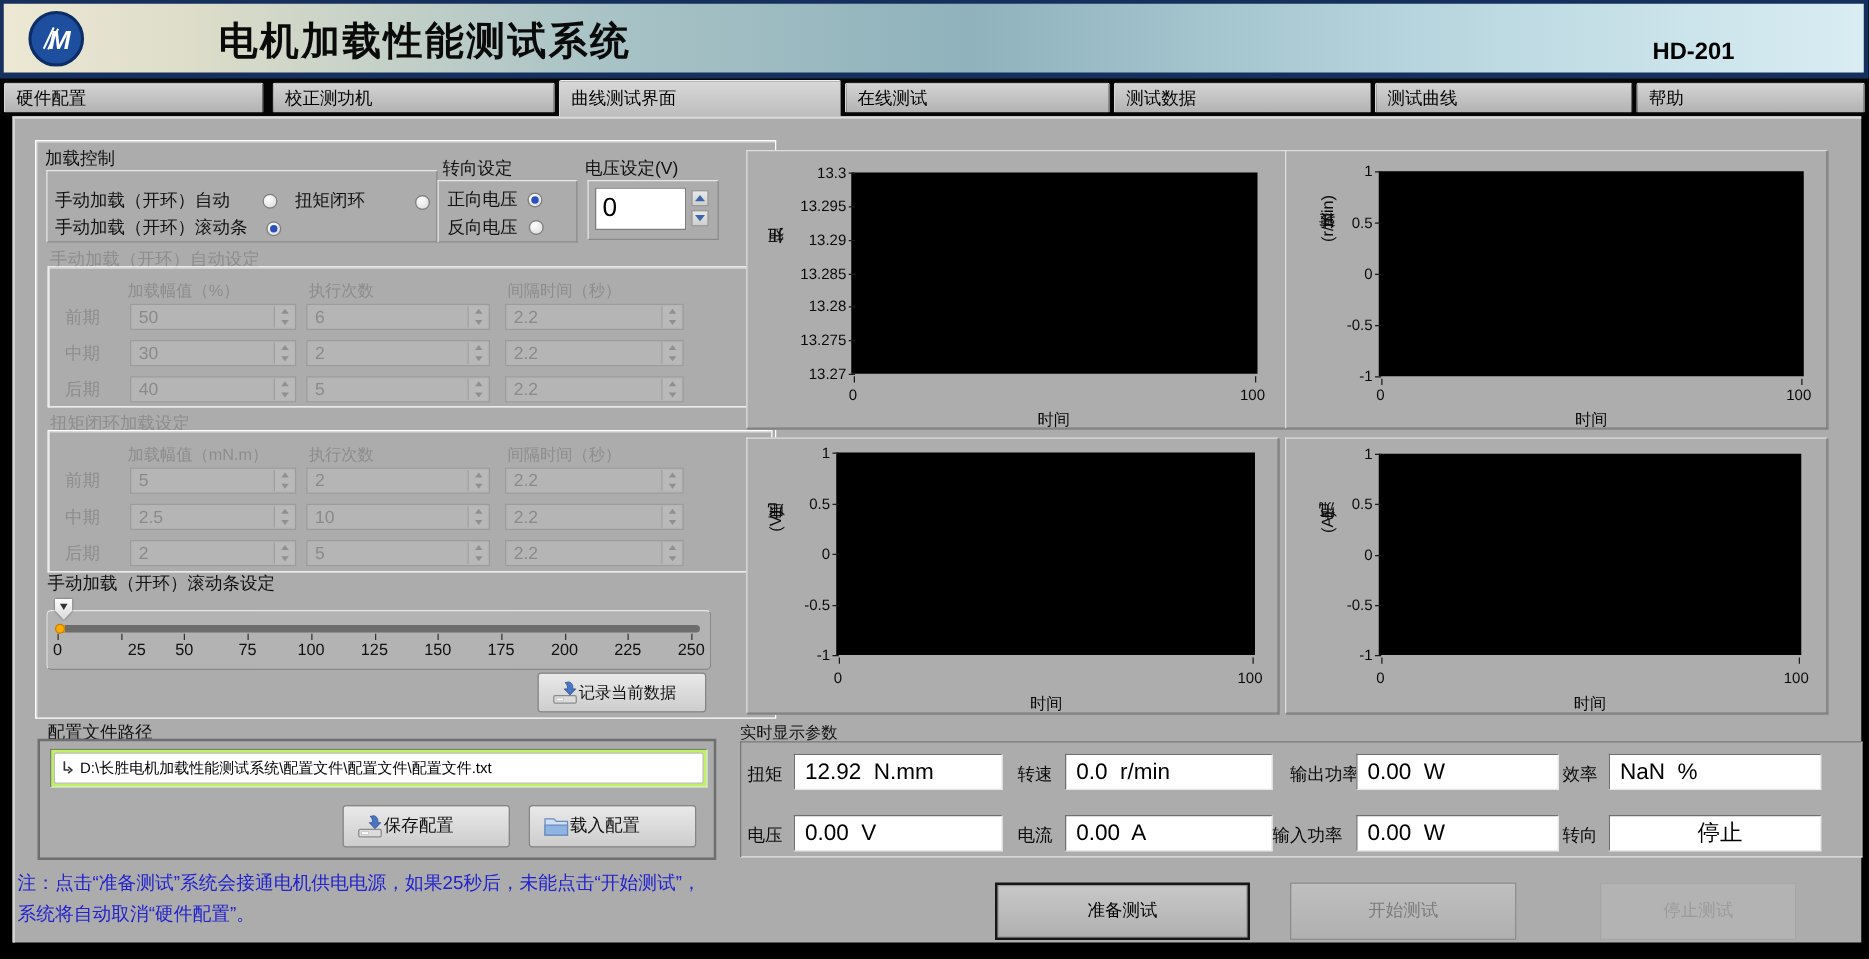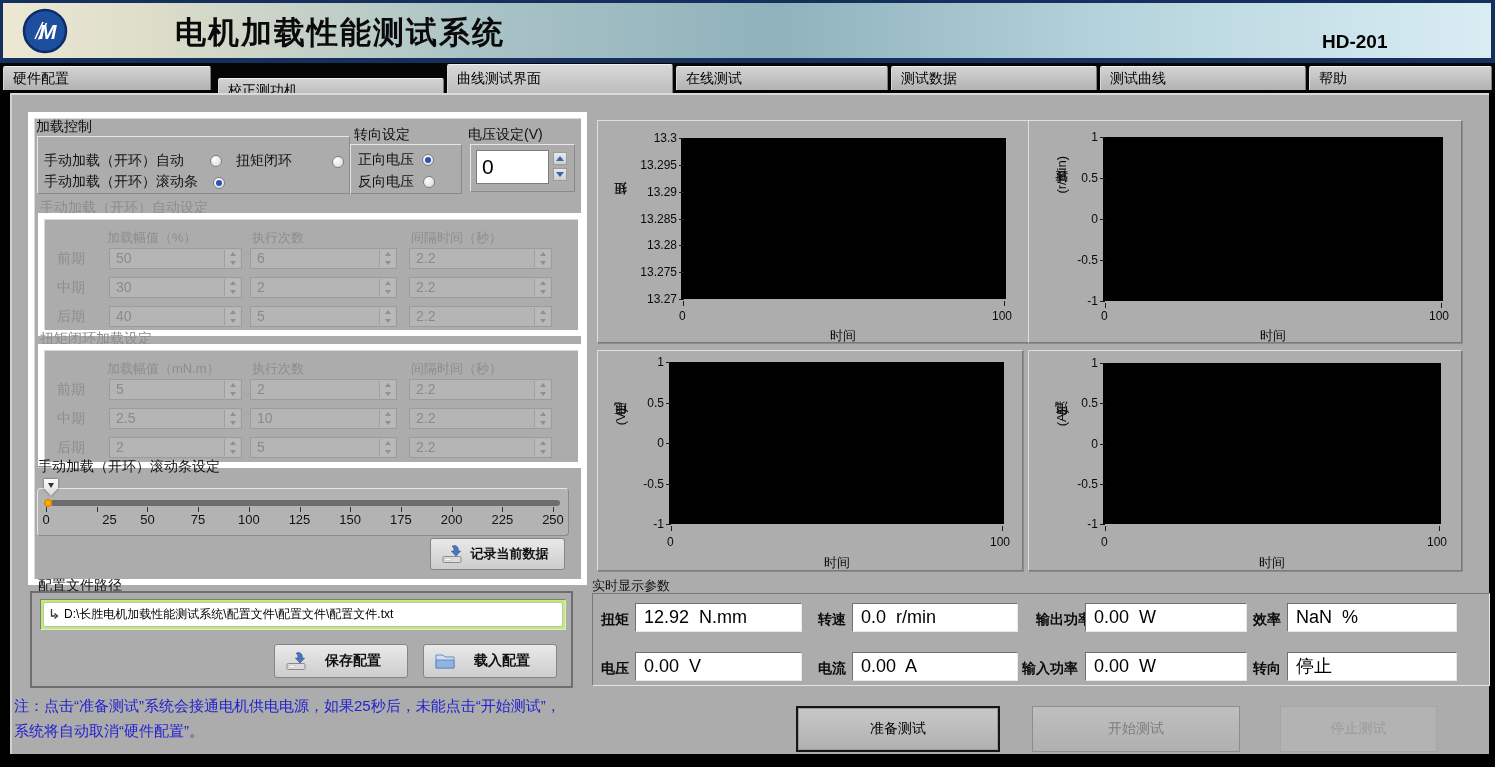--- a/index.html
+++ b/index.html
@@ -18,21 +18,21 @@
   .tabbar{left:0;top:63px;width:1495px;height:30px;background:#050505;}
   .tab{position:absolute;top:3px;height:24px;background:linear-gradient(#d3d3d3,#b2b2b2);
     border-top:1px solid #efefef;border-left:1px solid #d8d8d8;border-right:1px solid #7c7c7c;
     color:#000;font-size:14px;display:flex;align-items:center;padding-left:9px;box-sizing:border-box;border-radius:2px 2px 0 0;}
   .tab.active{top:1px;height:29px;background:linear-gradient(#d8d8d8,#bdbdbd);}
 
   
   .content{left:10px;top:93px;width:1479px;height:661px;background:#acacac;
     border-top:2px solid #dadada;border-left:2px solid #d2d2d2;box-sizing:border-box;}
 
-  .etch{border:6px solid #ffffff;box-shadow:inset 1px 1px 0 #d9d9d9;}
+  .etch{border:1px solid #ffffff;box-shadow:inset 1px 1px 0 #d9d9d9;padding-left:44px;}
   .raisedline{border:1px solid #8a8a8a;border-top-color:#e6e6e6;border-left-color:#e6e6e6;}
   .sunkpanel{border:1px solid #e2e2e2;border-top-color:#7e7e7e;border-left-color:#7e7e7e;}
 
   .lbl{font-size:14px;color:#111;white-space:nowrap;}
   .lbl.dis{color:#8d8d8d;}
 
   .radio{width:12px;height:12px;border-radius:50%;background:radial-gradient(circle at 35% 30%,#ffffff,#d7d7d7);
     border:1px solid #7f7f7f;box-sizing:border-box;position:absolute;}
   .radio.sel::after{content:"";position:absolute;left:2px;top:2px;width:6px;height:6px;border-radius:50%;background:#2b50bb;}
 
@@ -44,33 +44,33 @@
   .dfield{position:absolute;height:21px;background:#b5b5b5;border:1px solid #9c9c9c;box-sizing:border-box;
     font-size:14px;color:#8a8a8a;line-height:19px;padding-left:6px;}
   .dspin{position:absolute;right:1px;top:1px;bottom:1px;width:15px;background:#b9b9b9;border-left:1px solid #a0a0a0;
     display:flex;flex-direction:column;align-items:center;justify-content:space-around;}
   .dspin i{display:block;width:0;height:0;border-left:3px solid transparent;border-right:3px solid transparent;}
   .dspin .u{border-bottom:4px solid #909090;}.dspin .d{border-top:4px solid #909090;}
 
   .gbtn{position:absolute;background:linear-gradient(#e9e9e9,#cdcdcd);border:1px solid #858585;border-radius:3px;
     box-sizing:border-box;display:flex;align-items:center;font-size:13px;color:#111;cursor:pointer;}
   .gbtn .ic{margin-left:10px;display:flex;}
-  .gbtn .tx{flex:1;text-align:center;padding-right:8px;font-weight:bold;}
+  .gbtn .tx{flex:1;text-align:left;padding-right:8px;}
 
   .chartpanel{position:absolute;background:#adadad;border:1px solid #7a7a7a;
     border-top-color:#dedede;border-left-color:#dedede;box-shadow:1px 1px 0 #8d8d8d;box-sizing:border-box;}
   .plot{position:absolute;background:#000;}
   .ytick{position:absolute;font-size:12px;color:#0a0a0a;text-align:right;width:60px;}
   .ydash{position:absolute;width:5px;height:1px;background:#1a1a1a;}
   .xtick{position:absolute;font-size:12px;color:#0a0a0a;}
   .xdash{position:absolute;width:1px;height:5px;background:#1a1a1a;}
   .xlab{position:absolute;font-size:13px;color:#0a0a0a;}
   .ylab{position:absolute;font-size:13px;color:#0a0a0a;writing-mode:vertical-rl;transform:rotate(180deg);white-space:nowrap;}
 
-  .rt-label{position:absolute;font-size:14px;color:#0a0a0a;text-align:center;font-weight:bold;}
+  .rt-label{position:absolute;font-size:14px;color:#0a0a0a;text-align:left;}
   .rt-box{position:absolute;height:29px;background:#fff;border:1px solid #6f6f6f;border-bottom-color:#e8e8e8;border-right-color:#e8e8e8;
     box-sizing:border-box;font-size:18px;color:#000;line-height:27px;padding-left:8px;white-space:pre;}
 
   .action{position:absolute;top:706px;height:46px;font-size:14px;display:flex;align-items:center;justify-content:center;box-sizing:border-box;}
   .action.en{background:linear-gradient(#c8c8c8,#b0b0b0);border:2px solid #161616;box-shadow:inset 0 0 0 1px #9a9a9a;color:#000;}
   .action.dis1{background:linear-gradient(#bfbfbf,#b0b0b0);border:1px solid #8d8d8d;color:#7c7c7c;}
   .action.dis2{background:#b3b3b3;border:1px solid #a5a5a5;color:#9b9b9b;}
 
   .note{position:absolute;font-size:15px;color:#2222cf;white-space:nowrap;}
   .whitefield{background:#fff;border:1px solid #7c7c7c;box-sizing:border-box;}
@@ -88,21 +88,21 @@
         <path d="M13 31 L21 14 M16.5 31.5 L24.5 15" stroke="#fff" stroke-width="1.6"></path>
         <text x="17" y="31" font-size="21" font-style="italic" font-weight="bold" fill="#ffffff">M</text>
       </svg>
     </div>
     <div class="abs app-title">电机加载性能测试系统</div>
     <div class="abs model">HD-201</div>
   </div>
 
   <div class="abs tabbar" id="tabbar">
       <div class="tab" style="left: 3px; width: 208px;">硬件配置</div>
-      <div class="tab" style="left: 218px; width: 226px; margin-top: 12px;">校正测功机</div>
+      <div class="tab" style="left: 218px; width: 226px;">校正测功机</div>
       <div class="tab active" style="left: 447px; width: 226px;">曲线测试界面</div>
       <div class="tab" style="left: 676px; width: 212px;">在线测试</div>
       <div class="tab" style="left: 891px; width: 206px;">测试数据</div>
       <div class="tab" style="left: 1100px; width: 206px;">测试曲线</div>
       <div class="tab" style="left: 1309px; width: 183px;">帮助</div>
     </div>
 
   <div class="abs content"></div>
 
   <div class="abs etch" style="left:28px;top:112px;width:547px;height:461px;"></div>
@@ -400,22 +400,22 @@
       <div class="rt-box" style="left: 1085px; top: 603px; width: 162px;">0.00  W</div>
       <div class="rt-label" style="left: 1250px; top: 611px; width: 34px;">效率</div>
       <div class="rt-box" style="left: 1287px; top: 603px; width: 170px;">NaN  %</div>
       <div class="rt-label" style="left: 598px; top: 660px; width: 34px;">电压</div>
       <div class="rt-box" style="left: 635px; top: 652px; width: 167px;">0.00  V</div>
       <div class="rt-label" style="left: 814px; top: 660px; width: 36px;">电流</div>
       <div class="rt-box" style="left: 852px; top: 652px; width: 166px;">0.00  A</div>
       <div class="rt-label" style="left: 1018px; top: 660px; width: 64px;">输入功率</div>
       <div class="rt-box" style="left: 1085px; top: 652px; width: 162px;">0.00  W</div>
       <div class="rt-label" style="left: 1250px; top: 660px; width: 34px;">转向</div>
-      <div class="rt-box" style="left: 1287px; top: 652px; width: 170px;">停止</div>
+      <div class="rt-box" style="left: 1287px; top: 652px; width: 170px; text-align: center;">停止</div>
     </div>
 
   <div id="actions">
       <div class="action en" style="left: 796px; width: 204px;">准备测试</div>
-      <div class="action dis1" style="left: 1032px; width: 208px;">开始测试</div>
+      <div class="action dis1" style="left: 1032px; width: 181px;">开始测试</div>
       <div class="action dis2" style="left: 1280px; width: 157px;">停止测试</div>
     </div>
 
 </div>
 
 </body></html>

